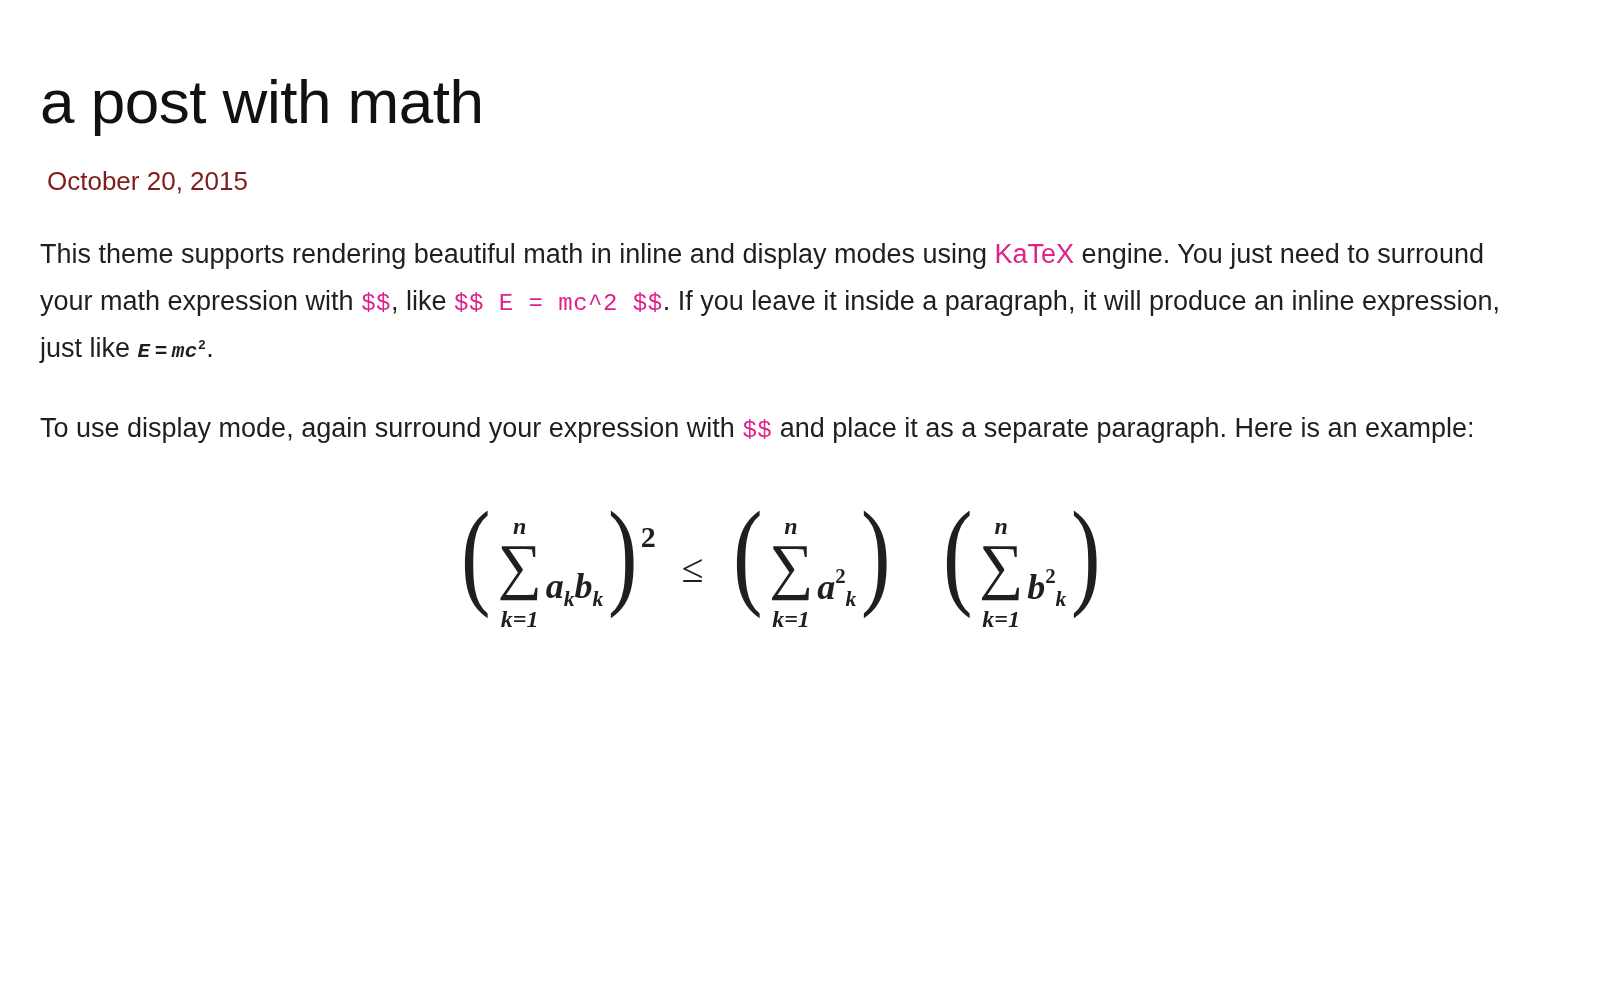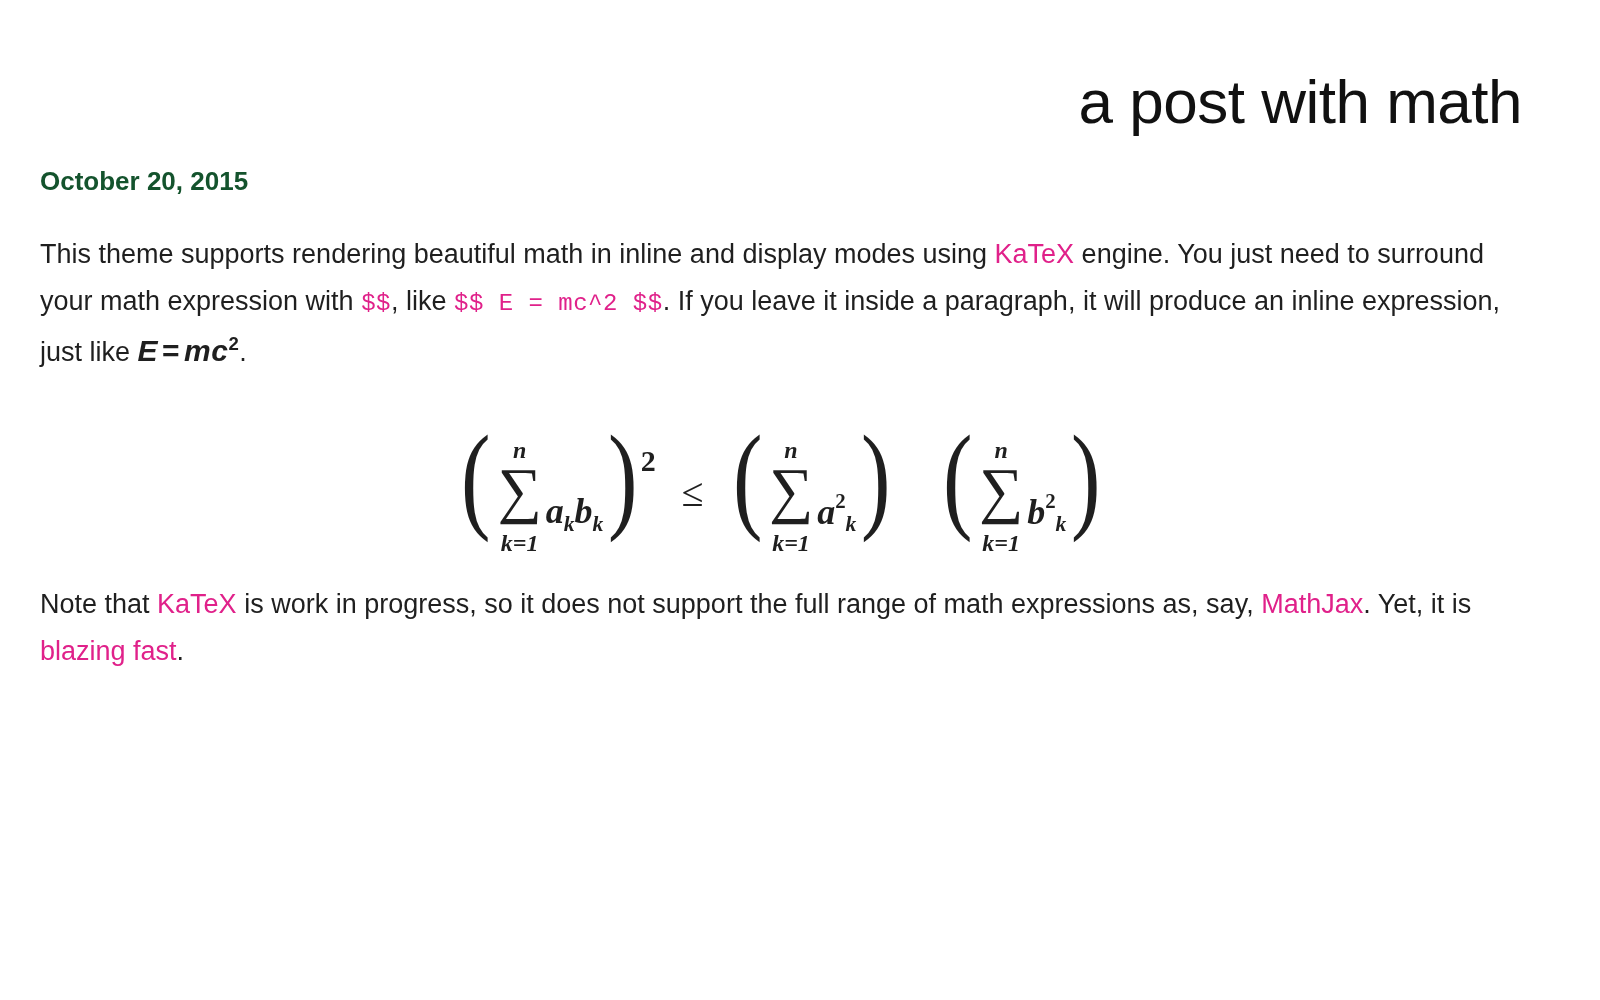--- a/index.html
+++ b/index.html
@@ -18,50 +18,50 @@
     padding: 40px 78px 0 40px;
     box-sizing: border-box;
   }
   .post-title {
     font-size: 62px;
     font-weight: 400;
     letter-spacing: -0.5px;
     line-height: 1.1;
     margin: 28px 0 12px 0;
     color: #111111;
-    text-align: right;
   }
   .post-date {
     font-size: 26px;
-    color: #14532d;
+    color: #7f1d1d;
     margin-top: 30px;
-    font-weight: 700;
+    font-weight: 400;
+    margin-left: 7px;
   }
   p.body-text {
     font-size: 27px;
     line-height: 1.73;
     margin: 34px 0 0 0;
     color: #1f1f1f;
     font-weight: 400;
   }
   a.link, .link {
     color: #e0218a;
     text-decoration: none;
   }
   code.code {
     font-family: "Liberation Mono", monospace;
     color: #e0218a;
     font-size: 24px;
     letter-spacing: 0.5px;
   }
   .imath {
-    font-family: Liberation Sans, sans-serif;
-    font-style: italic;
-    font-weight: 700;
-    font-size: 30px;
+    font-family: Liberation Mono, monospace;
+    font-style: italic;
+    font-weight: 700;
+    font-size: 21px;
     letter-spacing: 0.5px;
   }
   .imath .eq {
     font-style: normal;
     font-weight: 700;
     padding: 0 4px;
   }
   .imath sup {
     font-size: 0.62em;
     font-style: normal;
@@ -163,20 +163,21 @@
 <body>
 
 <div class="page">
 
   <h1 class="post-title">a post with math</h1>
 
   <div class="post-date">October 20, 2015</div>
 
   <p class="body-text"><span>This theme supports rendering beautiful math in inline and display modes using </span><a href="#" class="link">KaTeX</a><span> engine. You just need to surround your math expression with </span><code class="code">$$</code><span>, like </span><code class="code">$$ E = mc^2 $$</code><span>. If you leave it inside a paragraph, it will produce an inline expression, just like </span><span class="imath">E<span class="eq">=</span>mc<sup>2</sup></span><span>.</span></p>
 
+  <p class="body-text"><span>To use display mode, again surround your expression with </span><code class="code">$$</code><span> and place it as a separate paragraph. Here is an example:</span></p>
 
   <div class="display-eq">
     <div class="eqrow">
 
       <div class="paren-group">
         <span class="paren">(</span>
         <div class="sumblock">
           <span class="sumtop">n</span>
           <span class="sumsym">∑</span>
           <span class="sumbot">k=1</span>
@@ -208,15 +209,14 @@
           <span class="sumsym">∑</span>
           <span class="sumbot">k=1</span>
         </div>
         <span class="terms">b<sup>2</sup><sub>k</sub></span>
         <span class="paren">)</span>
       </div>
 
     </div>
   </div>
 
-  <p class="body-text"><span>Note that </span><a href="#" class="link">KaTeX</a><span> is work in progress, so it does not support the full range of math expressions as, say, </span><a href="#" class="link">MathJax</a><span>. Yet, it is </span><a href="#" class="link">blazing fast</a><span>.</span></p>
 
 </div>
 
 </body></html>

